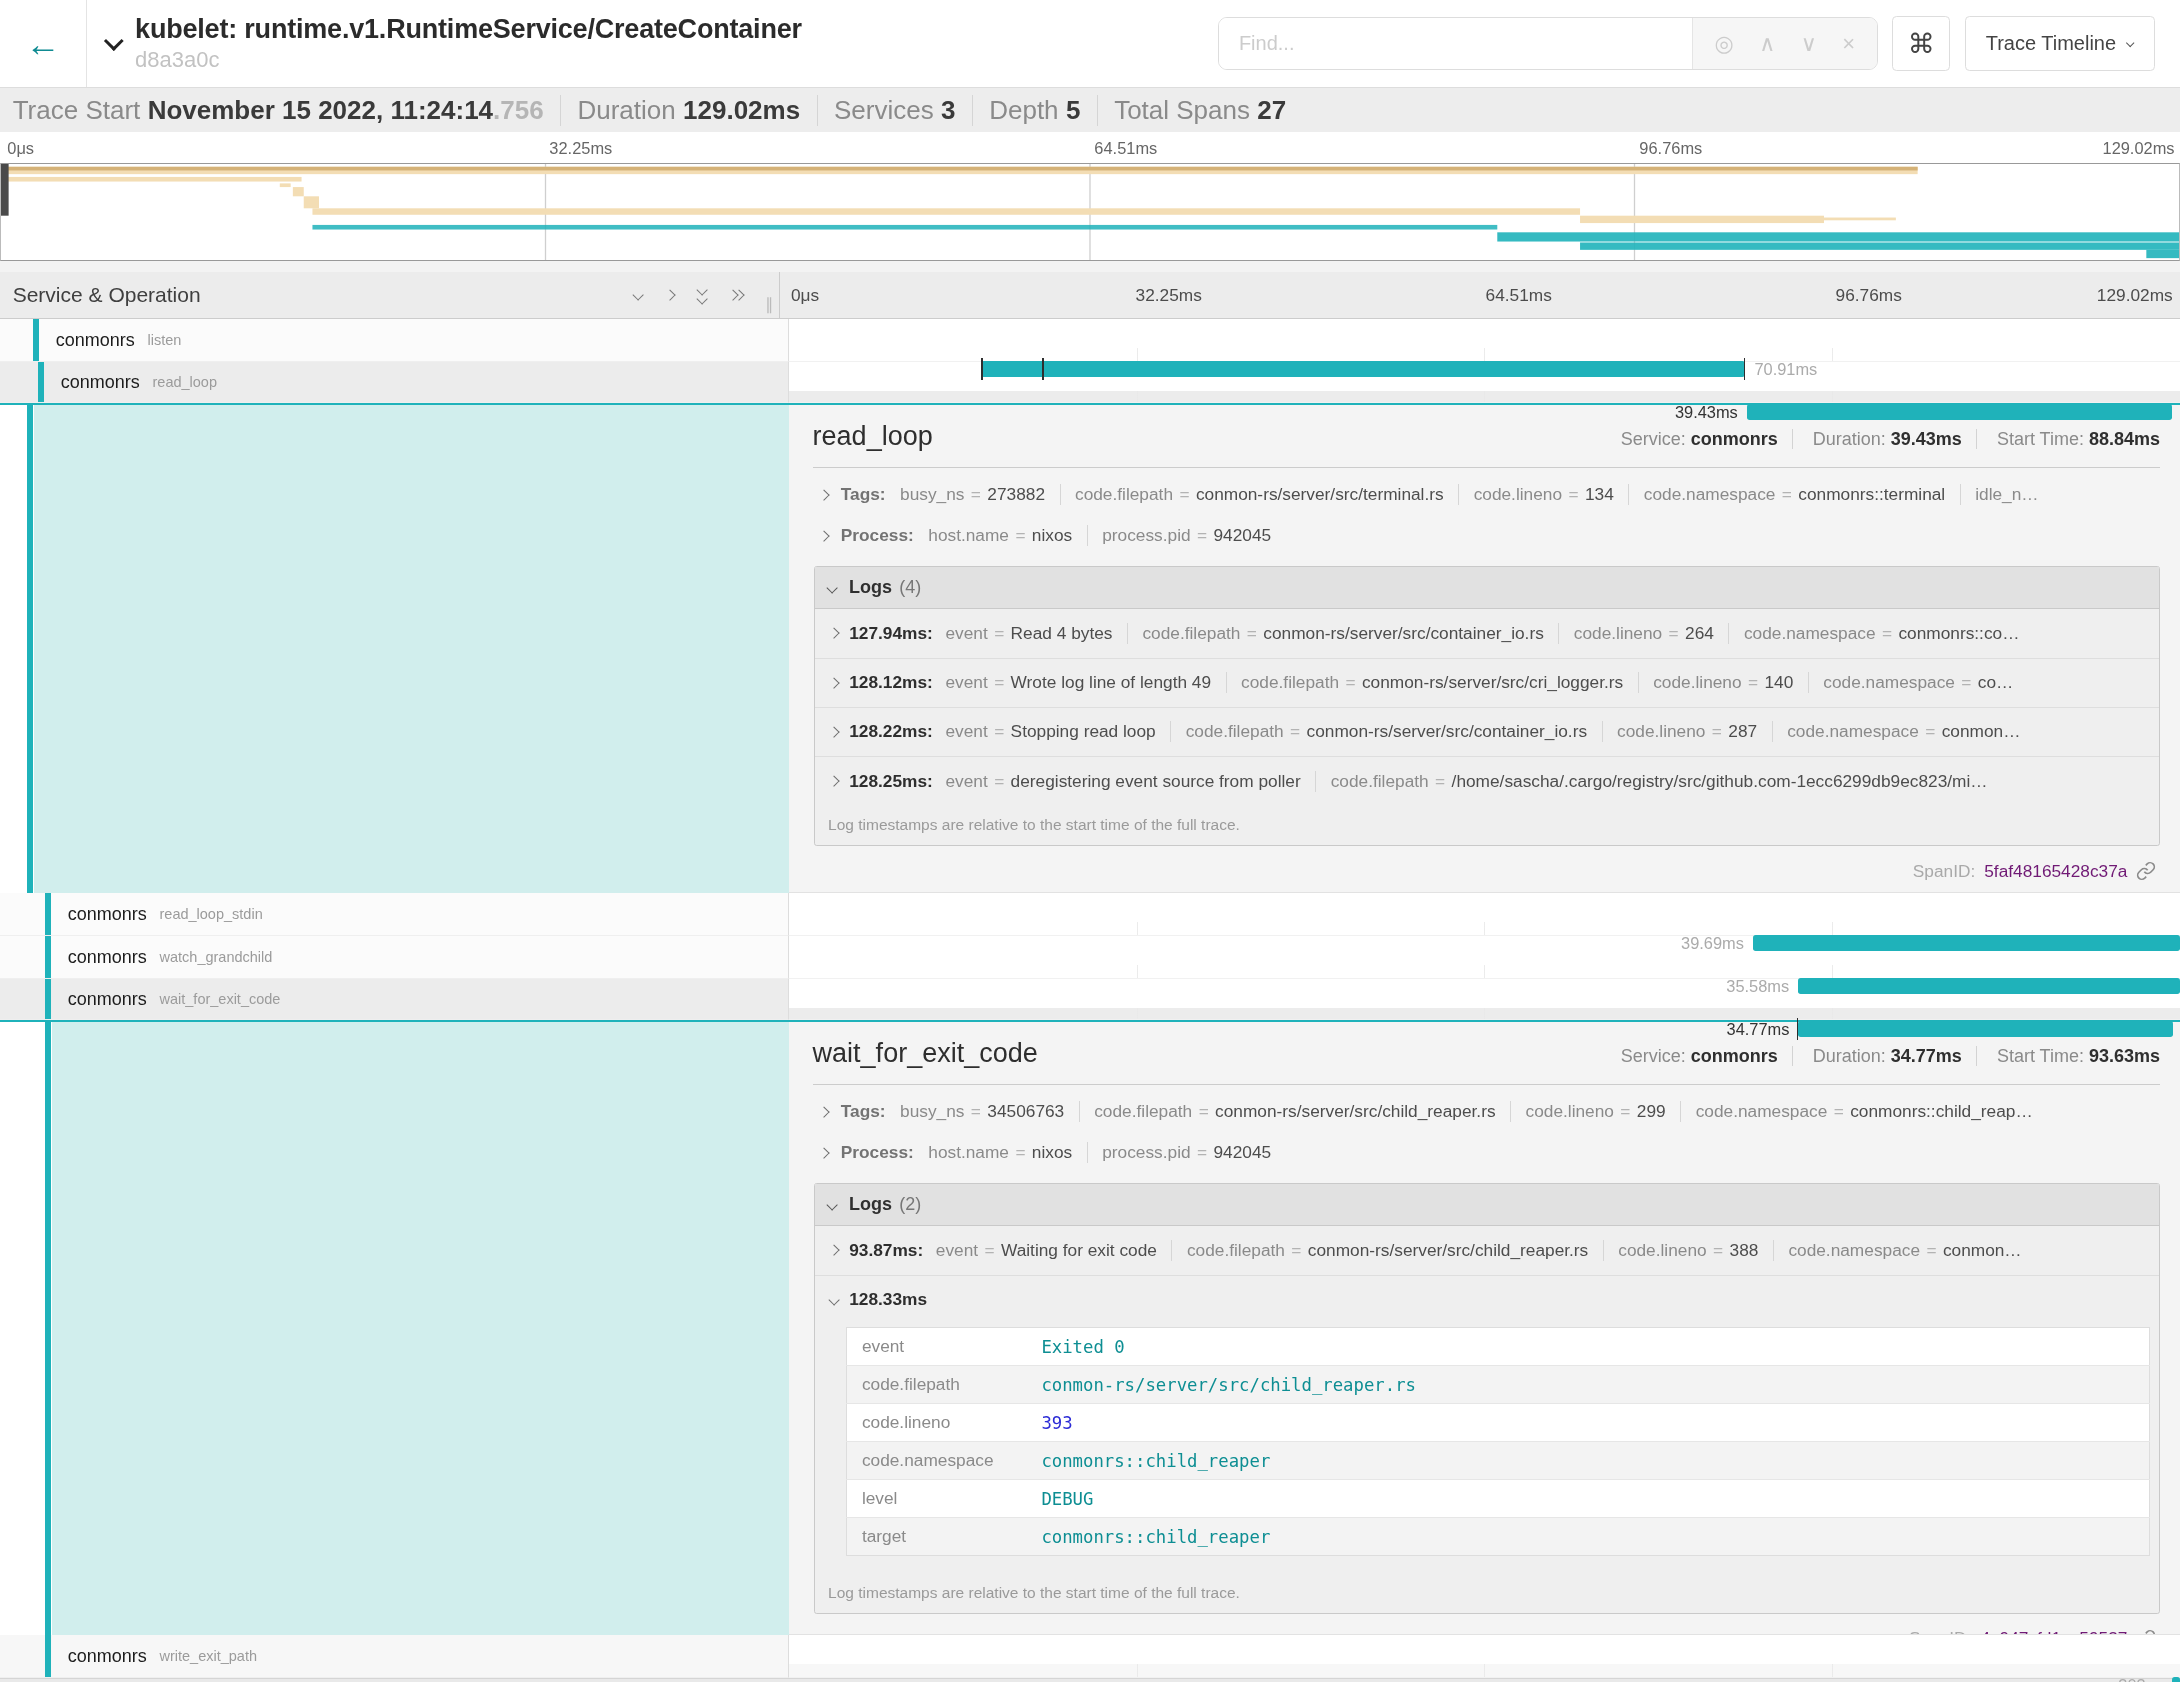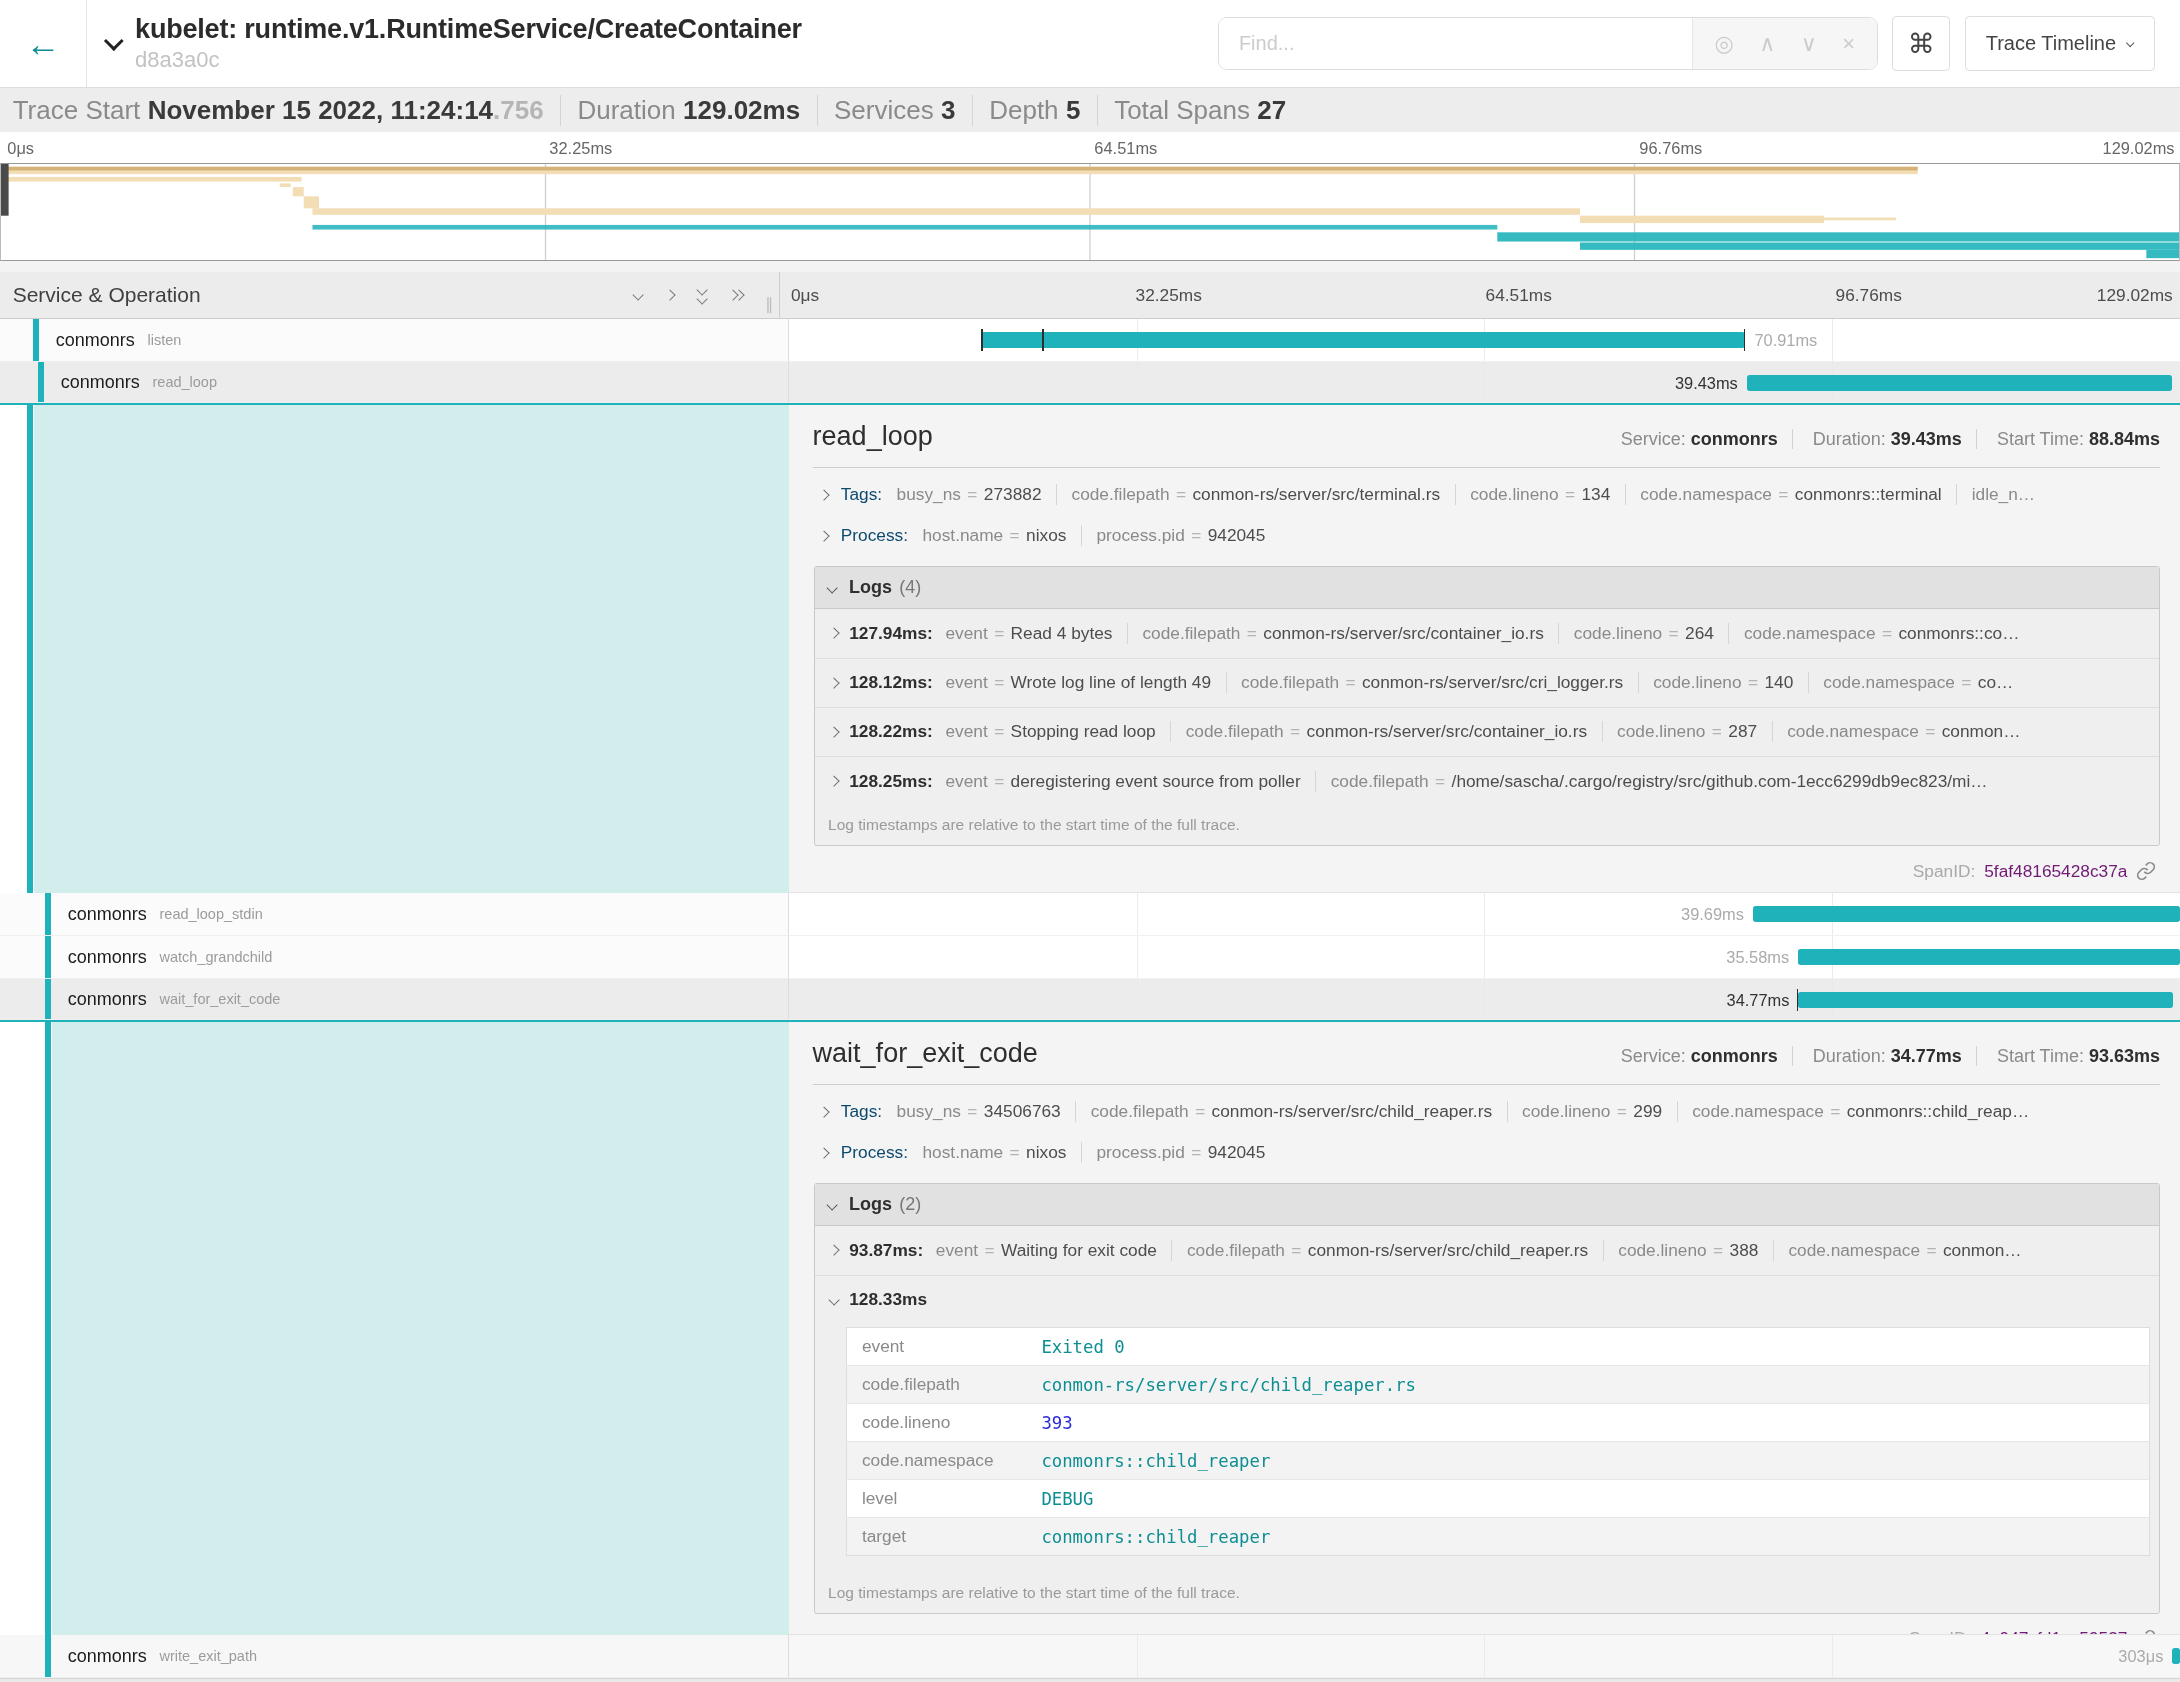--- a/index.html
+++ b/index.html
@@ -50,21 +50,21 @@
   .gh-icons .ic { display:inline-flex; flex-direction:column; gap:0.9px; cursor:pointer; }
   .gh-handle { color:#bbb; font-size:16.4px; position:absolute; right:5.5px; bottom:3.6px; cursor:col-resize; }
   .gh-right { flex:1 1 auto; position:relative; font-size:17.3px; color:#4c4c4c; }
   .gh-right span { position:absolute; top:12.7px; white-space:nowrap; }
 
   
   .span-row { height:43px; display:flex; flex:0 0 auto; }
   .row-left { width:789px; flex:0 0 auto; display:flex; align-items:center; border-right:0.9px solid #ddd; border-bottom:0.9px solid #efefef; background:#fbfbfb; position:relative; cursor:pointer; }
   .row-right { flex:1 1 auto; position:relative; background:#fff; border-bottom:0.9px solid #f1f1f1; cursor:pointer;
     background-image:linear-gradient(#e9e9e9,#e9e9e9),linear-gradient(#e9e9e9,#e9e9e9),linear-gradient(#e9e9e9,#e9e9e9);
-    background-size:0.9px 100%; background-position:25% 0,50% 0,75% 0; background-repeat:no-repeat; }
+    background-size:0.9px 100%; background-position:25% 0,50% 0,75% 0; background-repeat:no-repeat;margin-top:29px; }
   .span-row.sel .row-left, .span-row.sel .row-right { background-color:#ececec; }
   .span-row.sel { border-bottom:2.7px solid #1fb2ba; }
   .span-row.dim .row-left, .span-row.dim .row-right { background-color:#f7f7f7; }
   .stripe { width:6.4px; height:100%; background:#1fb2ba; margin-right:16.4px; flex:0 0 auto; }
   .depth2 .row-left { padding-left:33px; }
   .depth3 .row-left { padding-left:38px; }
   .depth4 .row-left { padding-left:45px; }
   .svc { font-size:18px; color:#1c1c1c; margin-right:12.7px; white-space:nowrap; }
   .op  { font-size:14.5px; color:#9b9b9b; white-space:nowrap; }
   .bar-wrap { position:absolute; top:12.7px; height:16.4px; }
@@ -85,21 +85,21 @@
   .d-right { flex:1 1 auto; background:#f4f4f4; padding:16.4px 20px 12.7px 23.6px; border-bottom:0.9px solid #e2e2e2; overflow:hidden; }
   .d-titlebar { display:flex; align-items:baseline; }
   .d-title { font-size:27px; color:#2e2e2e; flex:1 1 auto; }
   .d-meta { font-size:18px; color:#8a8a8a; white-space:nowrap; }
   .d-meta .m { padding:0 14.5px; border-right:0.9px solid #d3d3d3; }
   .d-meta .m:last-child { border-right:none; padding-right:0; }
   .d-meta b { color:#2f2f2f; }
   .d-hr { border:none; border-top:0.9px solid #ccc; margin:14.5px 0 5.5px 0; }
   .kvrow { display:flex; align-items:center; padding:11px 0 9px 7.3px; font-size:17.3px; white-space:nowrap; overflow:hidden; cursor:pointer; }
   .kvrow .chev { margin-right:12.7px; flex:0 0 auto; border-color:#6d6d6d; }
-  .kvrow .rowlab { font-weight:400; color:#0c4a6e; margin-right:14.5px; }
+  .kvrow .rowlab { font-weight:700; color:#737373; margin-right:14.5px; }
   .fld { white-space:nowrap; }
   .fld + .fld { border-left:0.9px solid #d6d6d6; padding-left:14.5px; margin-left:14.5px; }
   .fk { color:#8a8a8a; } .feq { color:#b3b3b3; padding:0 6.4px; } .fv { color:#4d4d4d; }
   .logbox { border:0.9px solid #c9c9c9; border-radius:2.7px; margin:11px 0 0 1.8px; background:#efefef; }
   .loghead { background:#e1e1e1; border-bottom:0.9px solid #c9c9c9; padding:10px 12.7px; font-size:18px; display:flex; align-items:center; cursor:pointer; }
   .loghead .chev { margin-right:12.7px; border-color:#555; }
   .loghead b { color:#2f2f2f; margin-right:7.3px; }
   .loghead .cnt { color:#777; font-weight:400; }
   .logrow { display:flex; align-items:center; padding:13.6px 11px; font-size:17.3px; border-bottom:0.9px solid #dedede; white-space:nowrap; overflow:hidden; cursor:pointer; }
   .logrow .chev { margin:0 11px 0 3.6px; flex:0 0 auto; border-color:#6d6d6d; }

